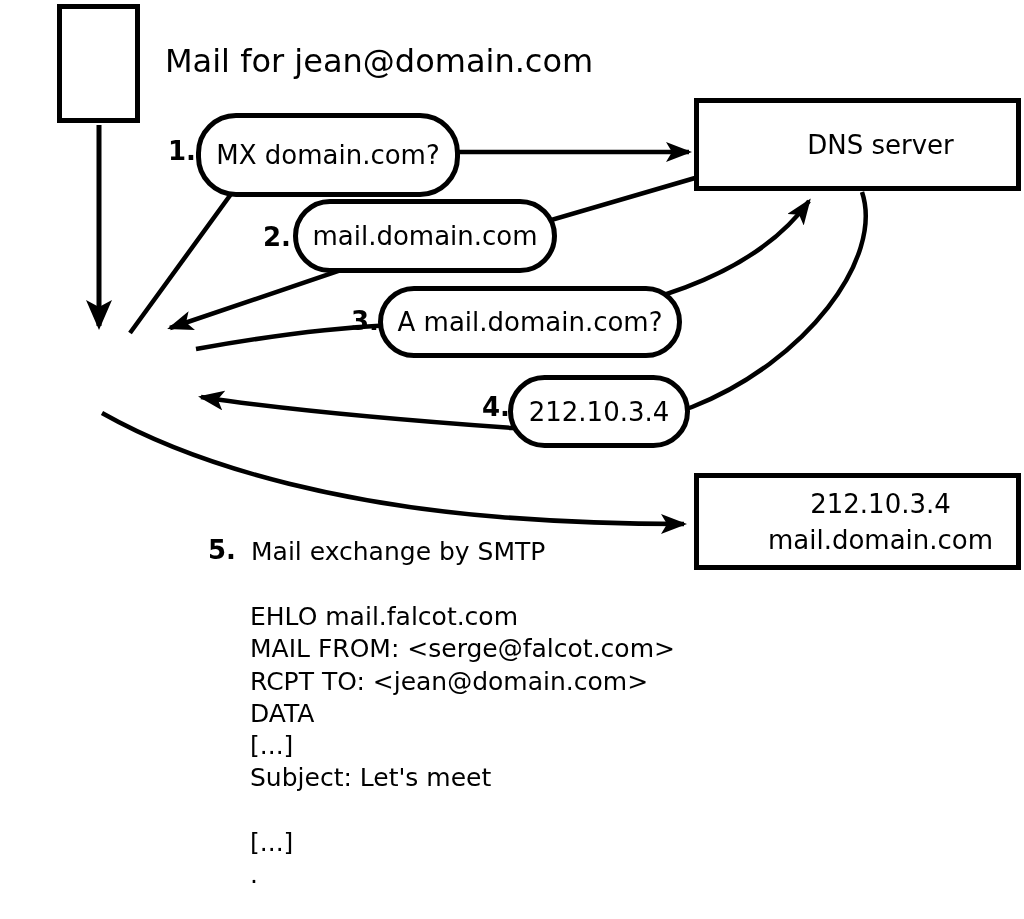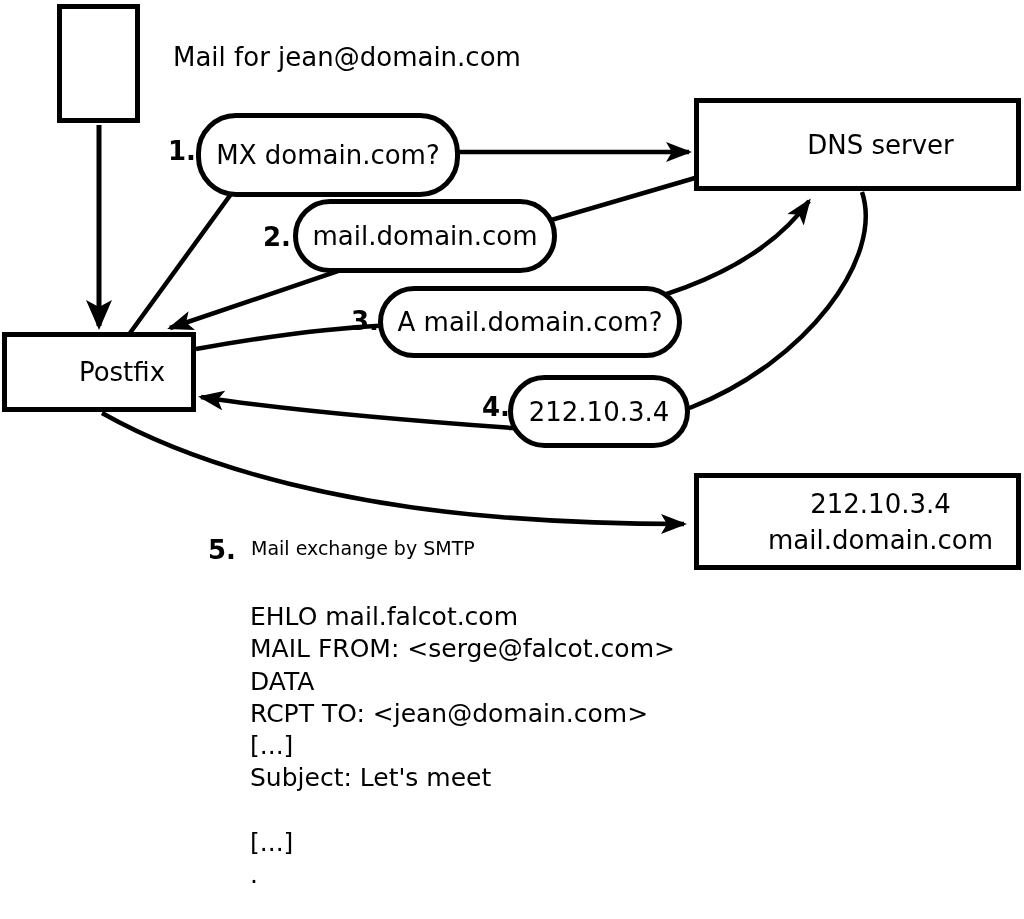--- a/index.html
+++ b/index.html
@@ -28,22 +28,22 @@
   .pill1 { left: 196px; top: 113px; width: 264px; height: 84px; }
   .pill2 { left: 293px; top: 199px; width: 264px; height: 74px; }
   .pill3 { left: 378px; top: 286px; width: 304px; height: 72px; }
   .pill4 { left: 508px; top: 375px; width: 182px; height: 73px; }
   .stepnum { position: absolute; font-weight: bold; font-size: 26px; color: var(--ink); }
   .n1 { left: 168px; top: 136px; }
   .n2 { left: 263px; top: 222px; }
   .n3 { left: 351px; top: 306px; }
   .n4 { left: 482px; top: 392px; }
   .n5 { left: 208px; top: 535px; }
-  .title { position: absolute; left: 165px; top: 42px; font-size: 26px; color: var(--ink); margin-left: 8px; }
-  .step5-label { position: absolute; left: 251px; top: 537px; font-size: 19px; color: var(--ink); }
+  .title { position: absolute; left: 165px; top: 42px; font-size: 32px; color: var(--ink); }
+  .step5-label { position: absolute; left: 251px; top: 537px; font-size: 25px; color: var(--ink); }
   .smtp { position: absolute; left: 250px; top: 601px; font-size: 25px; color: var(--ink); }
   .smtp-line { line-height: 32.3px; min-height: 32.3px; white-space: pre; }
 </style>
 </head>
 <body>
 
 <div class="canvas">
 
   <svg class="wires" viewBox="0 0 1024 919" xmlns="http://www.w3.org/2000/svg">
     <defs>
@@ -61,23 +61,20 @@
       <path d="M 196,349 C 280,334 360,323 480,322 C 640,320 758,272 809,201" marker-end="url(#ah)"></path>
       <path d="M 862,192 C 884,258 806,362 692,407 C 636,429 580,432 512,428 C 400,420 292,411 201,397" marker-end="url(#ah)"></path>
       <path d="M 102,413 C 210,474 360,506 500,517 C 575,523 630,524 684,524" marker-end="url(#ah)"></path>
     </g>
   </svg>
 
   <div class="mail-icon"></div>
 
   <div class="title">Mail for jean@domain.com</div>
 
-  <div class="node postfix">
-    <span>Postfix</span>
-  </div>
   <div class="node dns">
     <span>DNS server</span>
   </div>
   <div class="node dest">
     <div>212.10.3.4</div>
     <div>mail.domain.com</div>
   </div>
 
   <div class="stepnum n1">1.</div>
   <div class="pill pill1">
@@ -98,22 +95,22 @@
   <div class="pill pill4">
     <span>212.10.3.4</span>
   </div>
 
   <div class="stepnum n5">5.</div>
   <div class="step5-label">Mail exchange by SMTP</div>
 
   <div class="smtp">
     <div class="smtp-line">EHLO mail.falcot.com</div>
     <div class="smtp-line">MAIL FROM: &lt;serge@falcot.com&gt;</div>
+    <div class="smtp-line">RCPT TO: &lt;jean@domain.com&gt;</div>
     <div class="smtp-line">DATA</div>
-    <div class="smtp-line">RCPT TO: &lt;jean@domain.com&gt;</div>
     <div class="smtp-line">[...]</div>
     <div class="smtp-line">Subject: Let's meet</div>
     <div class="smtp-line"></div>
     <div class="smtp-line">[...]</div>
     <div class="smtp-line">.</div>
   </div>
 
 </div>
 
 </body></html>

